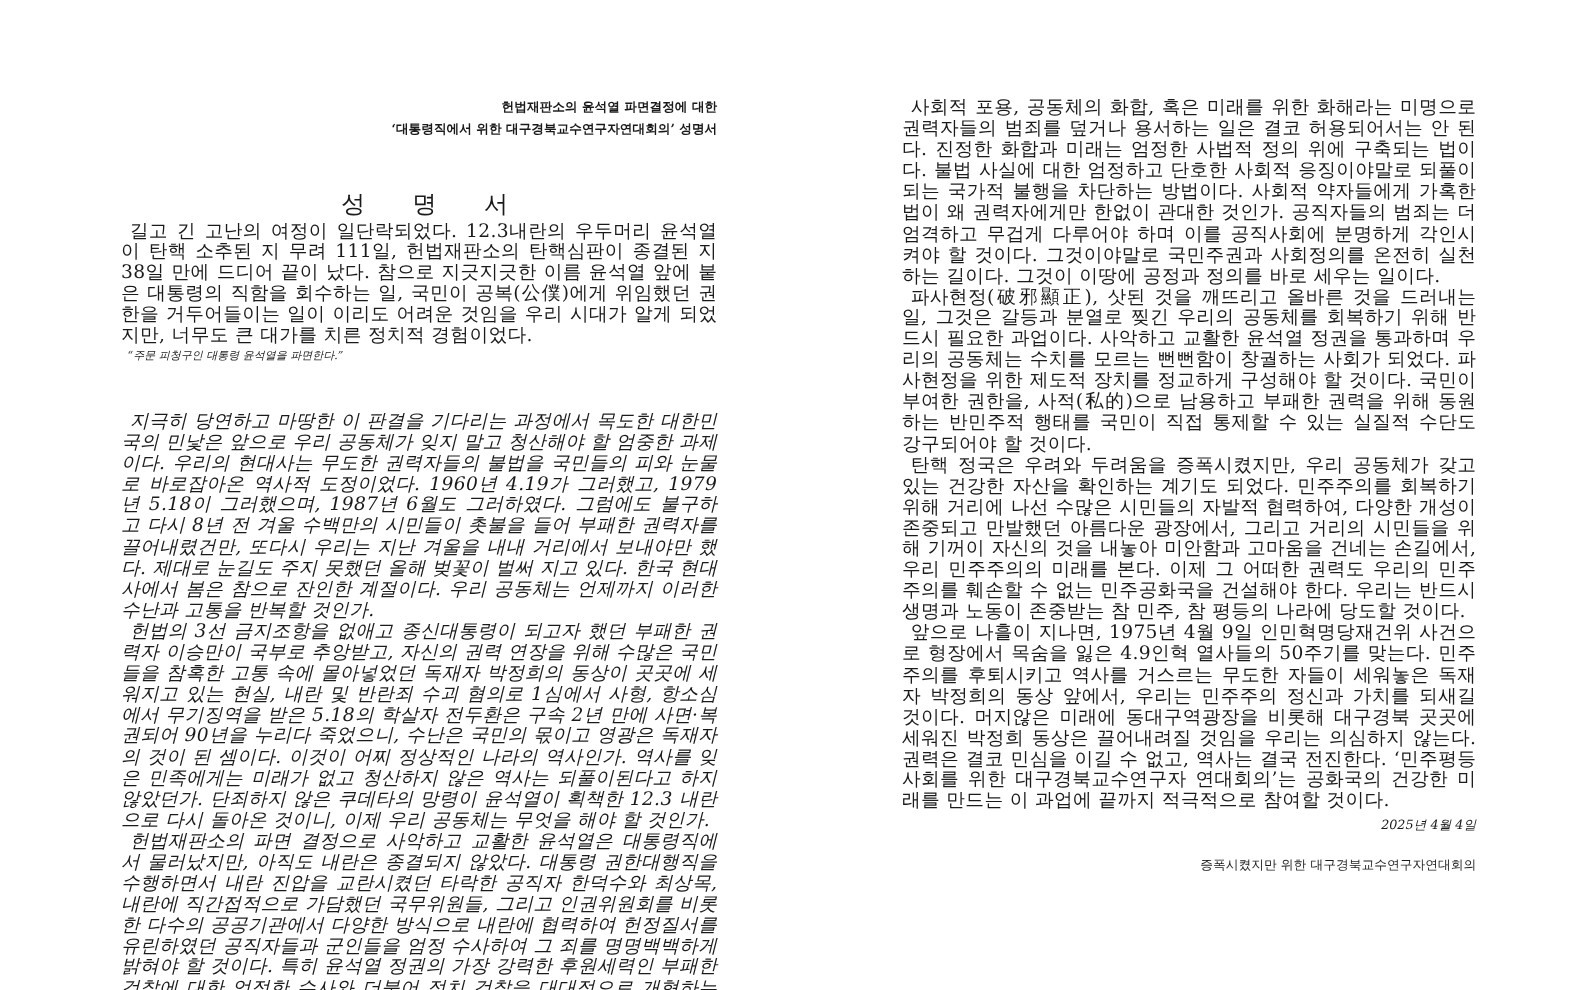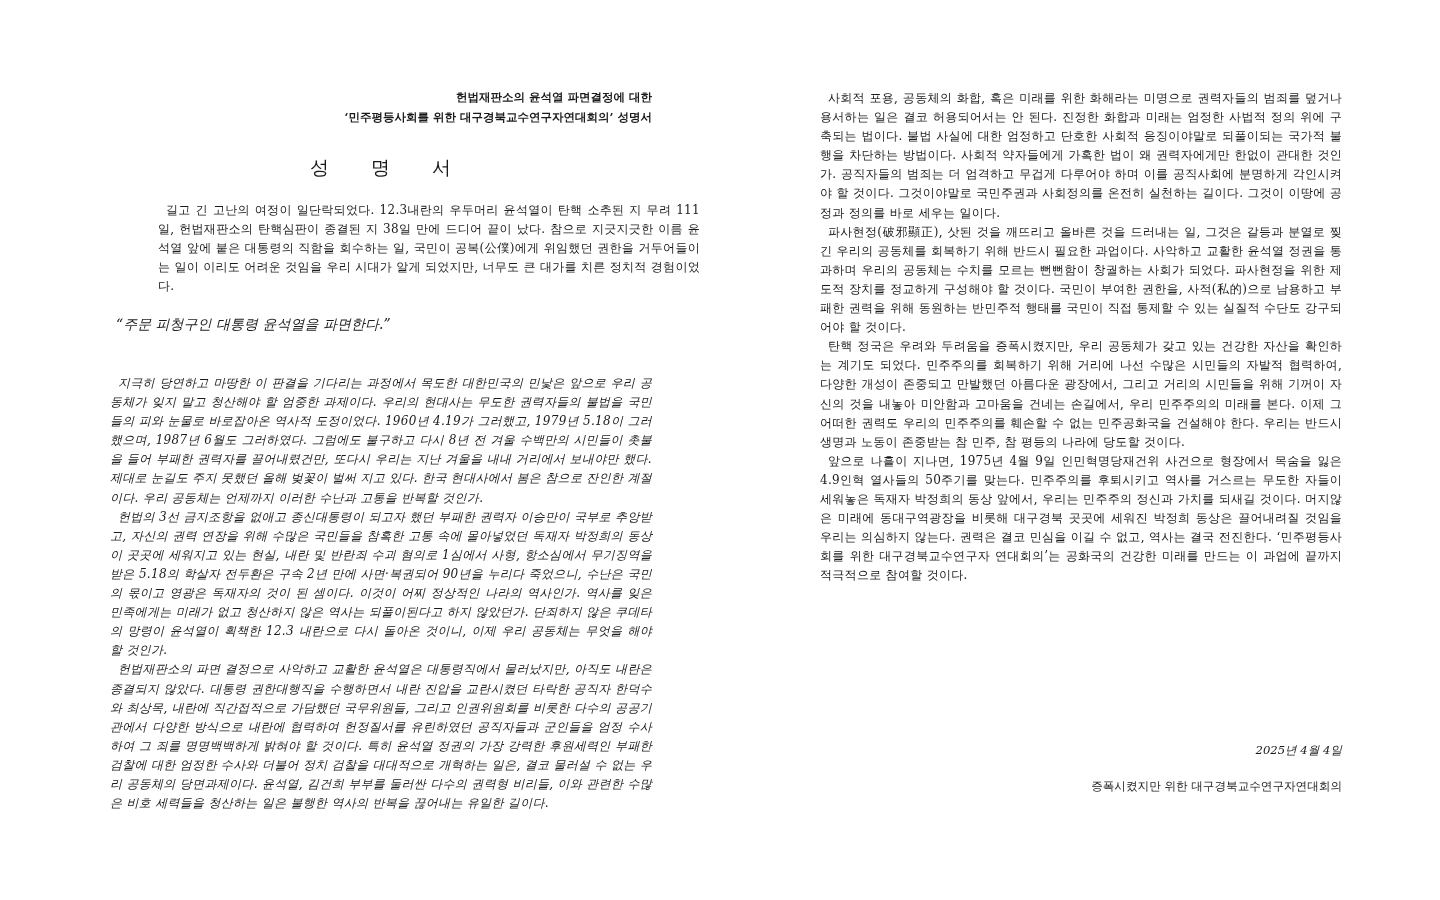--- a/index.html
+++ b/index.html
@@ -4,37 +4,37 @@
 <style>
   html, body { margin:0; padding:0; background:#ffffff; }
   body { width:1440px; height:900px; position:relative; overflow:hidden;
          font-family:"DejaVu Serif","Liberation Serif",serif; color:#1a1a1a; }
   .page { position:absolute; top:0; height:900px; }
   .page-left { left:110px; width:542px; }
   .page-right { left:820px; width:522px; }
   .subtitle { position:absolute; right:0; text-align:right; font-size:11.5px; font-weight:bold; line-height:20px; white-space:nowrap; }
   .subtitle.l1 { top:87px; }
   .subtitle.l2 { top:107px; }
-  .main-title { position:absolute; top:155px; left:200px; font-size:19px; letter-spacing:18px; white-space:nowrap; }
-  .body-text { position:absolute; left:0; width:100%; font-size:12px; line-height:19.1px; text-align:justify; letter-spacing:0.3px; }
+  .main-title { position:absolute; top:171px; left:200px; font-size:22px; letter-spacing:18px; white-space:nowrap; }
+  .body-text { position:absolute; left:0; width:100%; font-size:17px; line-height:19.1px; text-align:justify; letter-spacing:0.3px; }
   .body-text p { margin:0; text-indent:8px; }
-  .quote { position:absolute; left:6px; top:316px; font-size:14px; font-style:italic; white-space:nowrap; }
+  .quote { position:absolute; left:6px; top:316px; font-size:10px; font-style:italic; white-space:nowrap; }
   .signature { position:absolute; right:0; text-align:right; font-size:11.6px; white-space:nowrap;margin-top:12px; }
   .date { top:731px; font-style:italic; }
   .org { top:767px; }
 </style>
 </head>
 <body>
 
 <div class="page page-left">
   <div class="subtitle l1">헌법재판소의 윤석열 파면결정에 대한</div>
-  <div class="subtitle l2">‘민주평등사회를 위한 대구경북교수연구자연대회의’ 성명서</div>
+  <div class="subtitle l2">‘대통령직에서 위한 대구경북교수연구자연대회의’ 성명서</div>
   <div class="main-title">성 명 서</div>
 
-  <div class="body-text" style="top:201px;margin-left:48px;">
+  <div class="body-text" style="top:201px;">
     <p>길고 긴 고난의 여정이 일단락되었다. 12.3내란의 우두머리 윤석열이 탄핵 소추된 지 무려 111일, 헌법재판소의 탄핵심판이 종결된 지 38일 만에 드디어 끝이 났다. 참으로 지긋지긋한 이름 윤석열 앞에 붙은 대통령의 직함을 회수하는 일, 국민이 공복(公僕)에게 위임했던 권한을 거두어들이는 일이 이리도 어려운 것임을 우리 시대가 알게 되었지만, 너무도 큰 대가를 치른 정치적 경험이었다.</p>
   </div>
 
   <div class="quote">“주문 피청구인 대통령 윤석열을 파면한다.”</div>
 
   <div class="body-text" style="top:374px;font-style:italic;">
     <p>지극히 당연하고 마땅한 이 판결을 기다리는 과정에서 목도한 대한민국의 민낯은 앞으로 우리 공동체가 잊지 말고 청산해야 할 엄중한 과제이다. 우리의 현대사는 무도한 권력자들의 불법을 국민들의 피와 눈물로 바로잡아온 역사적 도정이었다. 1960년 4.19가 그러했고, 1979년 5.18이 그러했으며, 1987년 6월도 그러하였다. 그럼에도 불구하고 다시 8년 전 겨울 수백만의 시민들이 촛불을 들어 부패한 권력자를 끌어내렸건만, 또다시 우리는 지난 겨울을 내내 거리에서 보내야만 했다. 제대로 눈길도 주지 못했던 올해 벚꽃이 벌써 지고 있다. 한국 현대사에서 봄은 참으로 잔인한 계절이다. 우리 공동체는 언제까지 이러한 수난과 고통을 반복할 것인가.</p>
     <p>헌법의 3선 금지조항을 없애고 종신대통령이 되고자 했던 부패한 권력자 이승만이 국부로 추앙받고, 자신의 권력 연장을 위해 수많은 국민들을 참혹한 고통 속에 몰아넣었던 독재자 박정희의 동상이 곳곳에 세워지고 있는 현실, 내란 및 반란죄 수괴 혐의로 1심에서 사형, 항소심에서 무기징역을 받은 5.18의 학살자 전두환은 구속 2년 만에 사면·복권되어 90년을 누리다 죽었으니, 수난은 국민의 몫이고 영광은 독재자의 것이 된 셈이다. 이것이 어찌 정상적인 나라의 역사인가. 역사를 잊은 민족에게는 미래가 없고 청산하지 않은 역사는 되풀이된다고 하지 않았던가. 단죄하지 않은 쿠데타의 망령이 윤석열이 획책한 12.3 내란으로 다시 돌아온 것이니, 이제 우리 공동체는 무엇을 해야 할 것인가.</p>
     <p>헌법재판소의 파면 결정으로 사악하고 교활한 윤석열은 대통령직에서 물러났지만, 아직도 내란은 종결되지 않았다. 대통령 권한대행직을 수행하면서 내란 진압을 교란시켰던 타락한 공직자 한덕수와 최상목, 내란에 직간접적으로 가담했던 국무위원들, 그리고 인권위원회를 비롯한 다수의 공공기관에서 다양한 방식으로 내란에 협력하여 헌정질서를 유린하였던 공직자들과 군인들을 엄정 수사하여 그 죄를 명명백백하게 밝혀야 할 것이다. 특히 윤석열 정권의 가장 강력한 후원세력인 부패한 검찰에 대한 엄정한 수사와 더불어 정치 검찰을 대대적으로 개혁하는 일은, 결코 물러설 수 없는 우리 공동체의 당면과제이다. 윤석열, 김건희 부부를 둘러싼 다수의 권력형 비리들, 이와 관련한 수많은 비호 세력들을 청산하는 일은 불행한 역사의 반복을 끊어내는 유일한 길이다.</p>
   </div>

